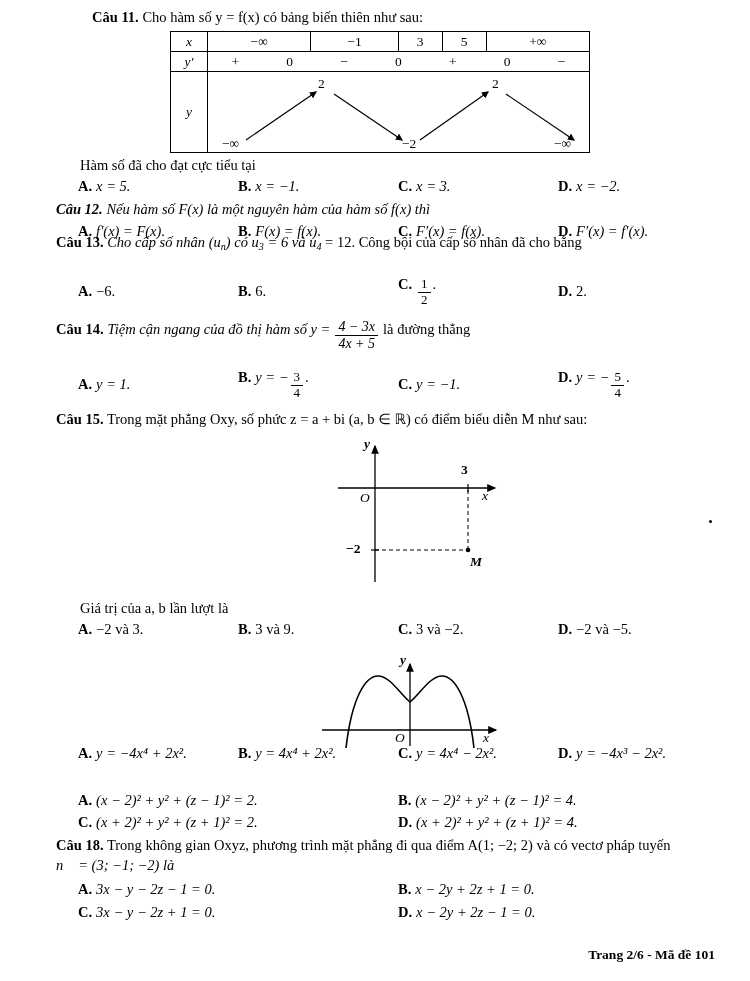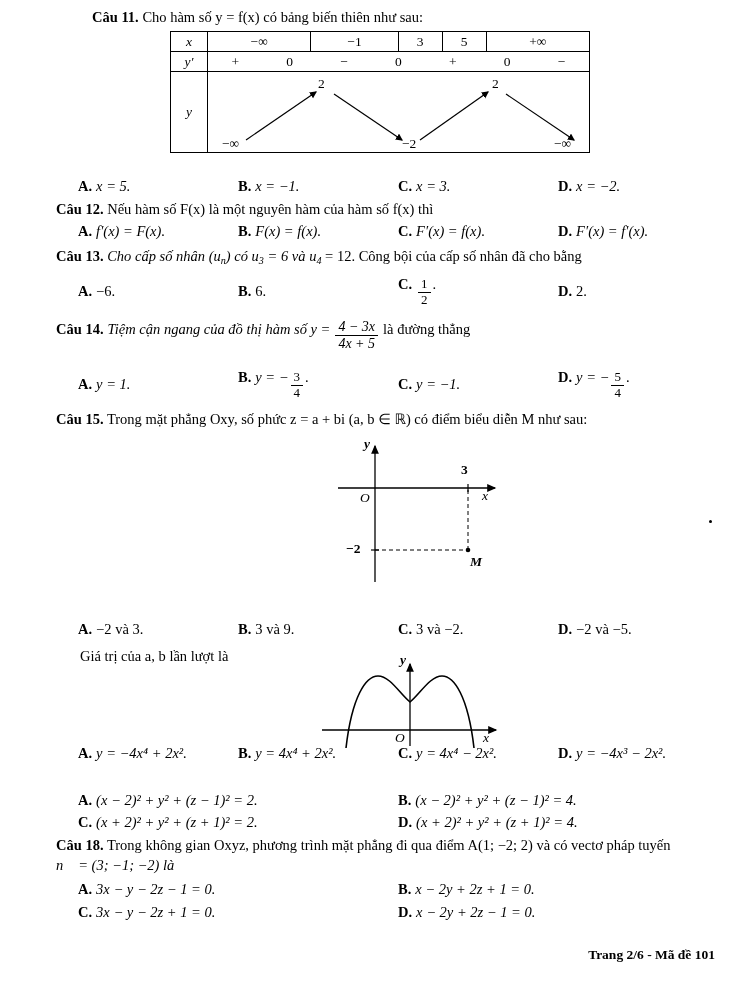--- a/index.html
+++ b/index.html
@@ -174,41 +174,44 @@
       <line x1="214" y1="62" x2="282" y2="14" stroke="#000" stroke-width="1.2" marker-end="url(#ar)"></line>
       <line x1="300" y1="16" x2="368" y2="62" stroke="#000" stroke-width="1.2" marker-end="url(#ar)"></line>
     </svg>
     <span style="position:absolute;left:112px;top:-2px;font-size:13.5px;">2</span>
     <span style="position:absolute;left:286px;top:-2px;font-size:13.5px;">2</span>
     <span style="position:absolute;left:16px;top:58px;font-size:13.5px;">−∞</span>
     <span style="position:absolute;left:196px;top:58px;font-size:13.5px;">−2</span>
     <span style="position:absolute;left:348px;top:58px;font-size:13.5px;">−∞</span>
   </div>
 
+  <div class="q" style="top:156px;left:80px;">
+    <span>Hàm số đã cho đạt cực tiểu tại</span>
+  </div>
 
   <div class="q opt-row c4" style="top:177px;left:78px;width:640px;">
     <span class="opt">
         <b>A.</b>
         <span class="mi">x = 5.</span>
       </span>
     <span class="opt">
         <b>B.</b>
         <span class="mi">x = −1.</span>
       </span>
     <span class="opt">
         <b>C.</b>
         <span class="mi">x = 3.</span>
       </span>
     <span class="opt">
         <b>D.</b>
         <span class="mi">x = −2.</span>
       </span>
   </div>
 
-  <div class="q" style="top:200px;">
+  <div class="q" style="top:200px;font-style:italic;">
     <span class="qlabel">Câu 12.</span>
     <span>Nếu hàm số F(x) là một nguyên hàm của hàm số f(x) thì</span>
   </div>
   <div class="q opt-row c4" style="top:222px;left:78px;width:640px;">
     <span class="opt">
         <b>A.</b>
         <span class="mi">f′(x) = F(x).</span>
       </span>
     <span class="opt">
         <b>B.</b>
@@ -217,21 +220,21 @@
     <span class="opt">
         <b>C.</b>
         <span class="mi">F′(x) = f(x).</span>
       </span>
     <span class="opt">
         <b>D.</b>
         <span class="mi">F′(x) = f′(x).</span>
       </span>
   </div>
 
-  <div class="q" style="top:247px;">
+  <div class="q" style="top:233px;">
     <span class="qlabel">Câu 13.</span>
     <span class="mi">Cho cấp số nhân (u</span><span class="sub mi">n</span><span class="mi">) có u</span><span class="sub mi">3</span><span class="mi"> = 6 và u</span><span class="sub mi">4</span><span> = 12. Công bội của cấp số nhân đã cho bằng</span>
   </div>
   <div class="q opt-row c4" style="top:275px;left:78px;width:640px;align-items:center;">
     <span class="opt">
         <b>A.</b>
         <span>−6.</span>
       </span>
     <span class="opt">
         <b>B.</b>
@@ -314,21 +317,21 @@
       <circle cx="138" cy="110" r="2.3" fill="#000"></circle>
     </svg>
     <span style="position:absolute;left:34px;top:-4px;font-size:13.5px;font-style:italic;font-weight:bold;">y</span>
     <span style="position:absolute;left:152px;top:48px;font-size:13.5px;font-style:italic;">x</span>
     <span style="position:absolute;left:30px;top:50px;font-size:13.5px;font-style:italic;">O</span>
     <span style="position:absolute;left:131px;top:22px;font-size:13.5px;font-weight:bold;">3</span>
     <span style="position:absolute;left:16px;top:101px;font-size:13.5px;font-weight:bold;">−2</span>
     <span style="position:absolute;left:140px;top:114px;font-size:13.5px;font-style:italic;font-weight:bold;">M</span>
   </div>
 
-  <div class="q" style="top:599px;left:80px;margin-top:48px;">
+  <div class="q" style="top:599px;left:80px;">
     <span>Giá trị của a, b lần lượt là</span>
   </div>
   <div class="q opt-row c4" style="top:620px;left:78px;width:640px;">
     <span class="opt">
         <b>A.</b>
         <span>−2 và 3.</span>
       </span>
     <span class="opt">
         <b>B.</b>
         <span>3 và 9.</span>

